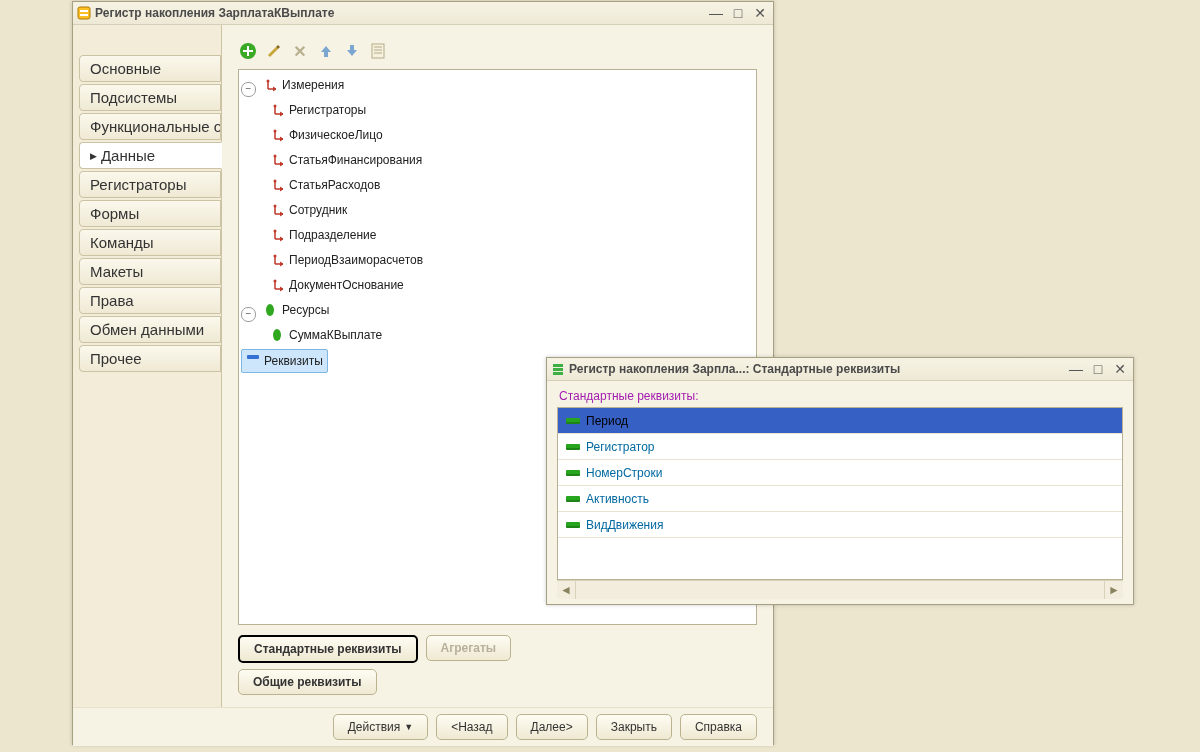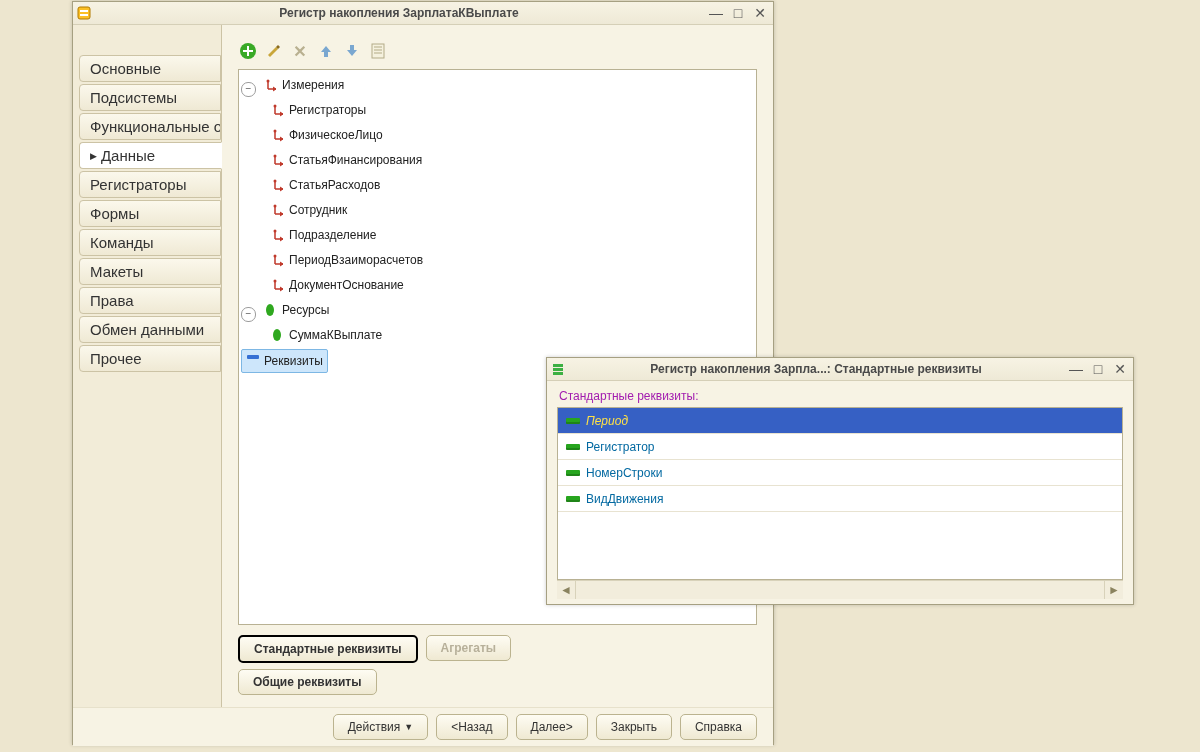--- a/index.html
+++ b/index.html
@@ -31,21 +31,20 @@
     width: 14px; height: 14px;
     display: inline-flex;
     align-items: center; justify-content: center;
   }
   .title-text {
     flex: 1;
     color: #4a4a4a;
     font-weight: bold;
     white-space: nowrap;
     overflow: hidden;
-    text-align: center;
   }
   .win-btn {
     width: 18px; height: 16px;
     display: inline-flex;
     align-items: center; justify-content: center;
     color: #555;
     cursor: pointer;
     font-size: 14px;
     font-family: sans-serif;
   }
@@ -168,21 +167,21 @@
   .list-box {
     flex:1; background:#fff; border:1px solid #b8b193;
     overflow:hidden;
   }
   .list-row {
     display:flex; align-items:center; gap:6px;
     height:25px; padding:0 8px;
     border-bottom:1px solid #e8e3d1;
     color:#0369a1;
   }
-  .list-row.selected { background:#3660c4; color:#fde047;font-style:italic; }
+  .list-row.selected { background:#3660c4; color:#000000; }
   .greenbar {
     width:14px; height:6px;
     background:#27a51e;
     border-radius:1px;
     box-shadow:inset 0 -2px 0 rgba(0,0,0,.2);
   }
   .hscroll {
     display:flex; align-items:center;
     height:18px; background:#f2eddc;
     border-top:1px solid #d8d2ba;
@@ -405,20 +404,24 @@
         <div class="list-row">
           <span class="greenbar"></span>
           <span>Регистратор</span>
         </div>
         <div class="list-row">
           <span class="greenbar"></span>
           <span>НомерСтроки</span>
         </div>
         <div class="list-row">
           <span class="greenbar"></span>
+          <span>Активность</span>
+        </div>
+        <div class="list-row">
+          <span class="greenbar"></span>
           <span>ВидДвижения</span>
         </div>
       </div>
     <div class="hscroll">
       <span class="arrow">◄</span>
       <span class="track"></span>
       <span class="arrow right">►</span>
     </div>
   </div>
 </div>

